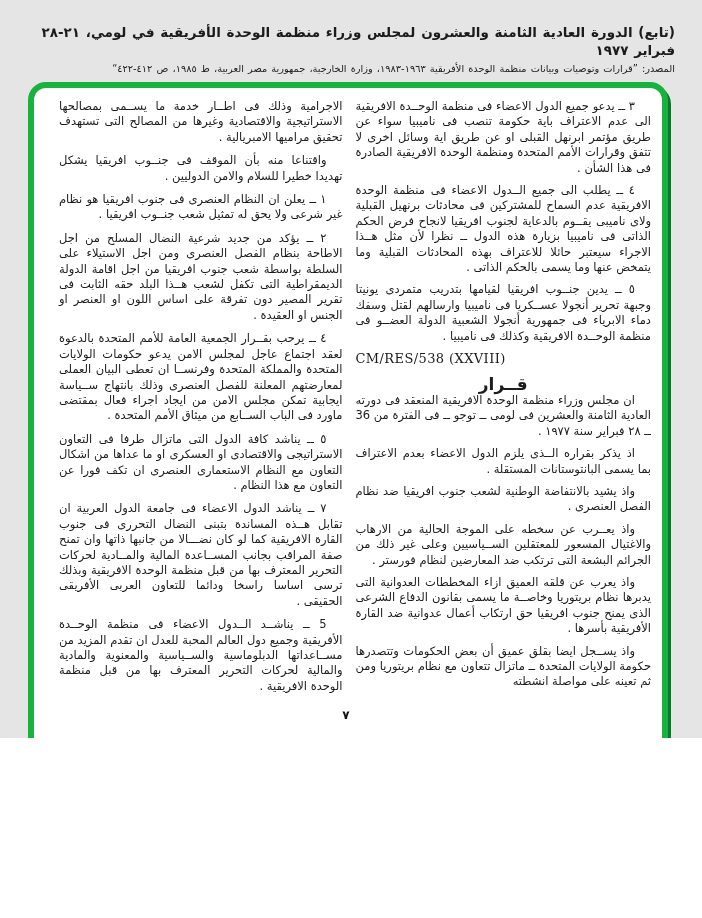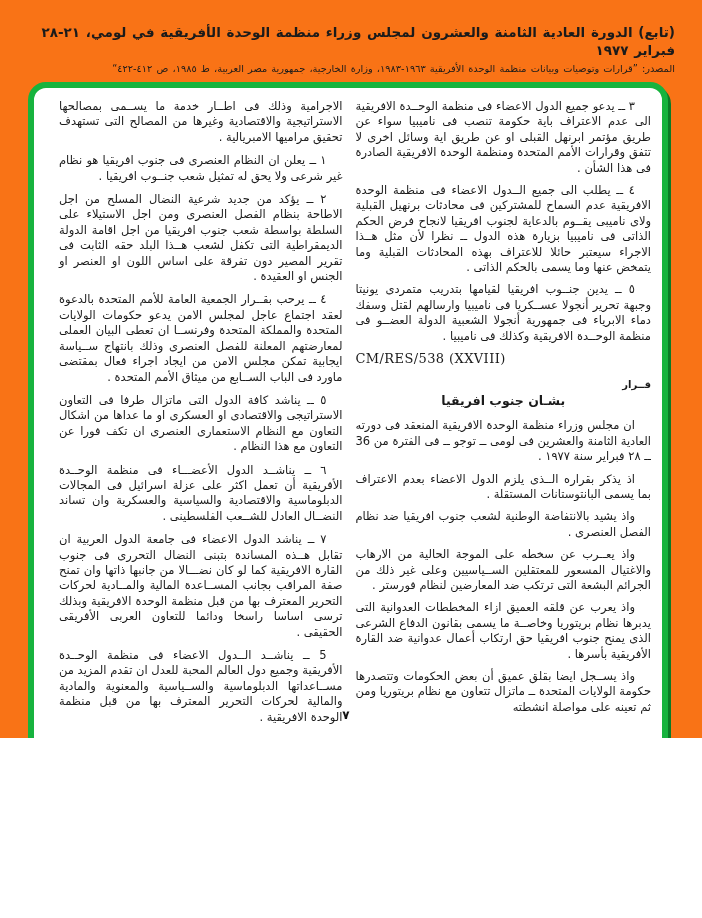--- a/index.html
+++ b/index.html
@@ -1,19 +1,19 @@
 <!DOCTYPE html>
 <html lang="ar"><head>
 <meta charset="utf-8">
 <style>
   html,body{margin:0;padding:0;background:#ffffff;}
   .page{
     position:relative;
     width:702px;height:738px;
-    background:#f97316;
+    background:#e5e5e5;
     font-family:"DejaVu Sans", sans-serif;
     color:#1b1b1b;
     overflow:hidden;
   }
   
   .doc-header{
     position:absolute;top:24px;right:27px;left:30px;
     direction:rtl;text-align:right;
   }
   .doc-header .line1{
@@ -55,21 +55,21 @@
   .para.indent{text-indent:16px;}
   .col-left .para{margin-bottom:8px;margin-left:12px;}
   
   .rescode{
     direction:ltr;text-align:left;
     font-family:"DejaVu Serif", serif;
     font-size:13px;letter-spacing:0.4px;
     margin:0 0 10px 0;
   }
   .restitle{
-    text-align:right;font-weight:bold;font-size:10px;
+    text-align:center;font-weight:bold;font-size:17px;
     margin:4px 0 1px 0;text-indent:0;
   }
   .ressub{
     text-align:center;font-weight:bold;font-size:12.5px;
     margin:0 0 10px 0;text-indent:0;
   }
   
   .page-number{
     position:absolute;bottom:16px;left:0;right:10px;
     text-align:center;
@@ -90,37 +90,36 @@
     <div class="columns">
 
       <div class="col col-right">
         <p class="para indent">٣ ــ يدعو جميع الدول الاعضاء فى منظمة الوحــدة الافريقية الى عدم الاعتراف باية حكومة تنصب فى ناميبيا سواء عن طريق مؤتمر ابرنهل القبلى او عن طريق اية وسائل اخرى لا تتفق وقرارات الأمم المتحدة ومنظمة الوحدة الافريقية الصادرة فى هذا الشأن .</p>
         <p class="para indent">٤ ــ يطلب الى جميع الــدول الاعضاء فى منظمة الوحدة الافريقية عدم السماح للمشتركين فى محادثات برنهيل القبلية ولاى ناميبى يقــوم بالدعاية لجنوب افريقيا لانجاح فرض الحكم الذاتى فى ناميبيا بزيارة هذه الدول ــ نظرا لأن مثل هــذا الاجراء سيعتبر حائلا للاعتراف بهذه المحادثات القبلية وما يتمخض عنها وما يسمى بالحكم الذاتى .</p>
         <p class="para indent">٥ ــ يدين جنــوب افريقيا لقيامها بتدريب متمردى يونيتا وجبهة تحرير أنجولا عســكريا فى ناميبيا وارسالهم لقتل وسفك دماء الابرياء فى جمهورية أنجولا الشعبية الدولة العضــو فى منظمة الوحــدة الافريقية وكذلك فى ناميبيا .</p>
 
         <div class="rescode">CM/RES/538 (XXVIII)</div>
 
         <div class="restitle">قــرار</div>
-        <div class="ressub">بشـان جنوب افريقيا</div>
 
         <p class="para indent">ان مجلس وزراء منظمة الوحدة الافريقية المنعقد فى دورته العادية الثامنة والعشرين فى لومى ــ توجو ــ فى الفترة من 36 ــ ٢٨ فبراير سنة ١٩٧٧ .</p>
         <p class="para indent">اذ يذكر بقراره الــذى يلزم الدول الاعضاء بعدم الاعتراف بما يسمى البانتوستانات المستقلة .</p>
         <p class="para indent">واذ يشيد بالانتفاضة الوطنية لشعب جنوب افريقيا ضد نظام الفصل العنصرى .</p>
         <p class="para indent">واذ يعــرب عن سخطه على الموجة الحالية من الارهاب والاغتيال المسعور للمعتقلين الســياسيين وعلى غير ذلك من الجرائم البشعة التى ترتكب ضد المعارضين لنظام فورستر .</p>
         <p class="para indent">واذ يعرب عن قلقه العميق ازاء المخططات العدوانية التى يدبرها نظام بريتوريا وخاصــة ما يسمى بقانون الدفاع الشرعى الذى يمنح جنوب افريقيا حق ارتكاب أعمال عدوانية ضد القارة الأفريقية بأسرها .</p>
         <p class="para indent">واذ يســجل ايضا بقلق عميق أن بعض الحكومات وتتصدرها حكومة الولايات المتحدة ــ ماتزال تتعاون مع نظام بريتوريا ومن ثم تعينه على مواصلة انشطته</p>
       </div>
 
       <div class="col col-left">
         <p class="para">الاجرامية وذلك فى اطــار خدمة ما يســمى بمصالحها الاستراتيجية والاقتصادية وغيرها من المصالح التى تستهدف تحقيق مراميها الامبريالية .</p>
+        <p class="para indent">واقتناعا منه بأن الموقف فى جنــوب افريقيا يشكل تهديدا خطيرا للسلام والامن الدوليين .</p>
         <p class="para indent">١ ــ يعلن ان النظام العنصرى فى جنوب افريقيا هو نظام غير شرعى ولا يحق له تمثيل شعب جنــوب افريقيا .</p>
         <p class="para indent">٢ ــ يؤكد من جديد شرعية النضال المسلح من اجل الاطاحة بنظام الفصل العنصرى ومن اجل الاستيلاء على السلطة بواسطة شعب جنوب افريقيا من اجل اقامة الدولة الديمقراطية التى تكفل لشعب هــذا البلد حقه الثابت فى تقرير المصير دون تفرقة على اساس اللون او العنصر او الجنس او العقيدة .</p>
         <p class="para indent">٤ ــ يرحب بقــرار الجمعية العامة للأمم المتحدة بالدعوة لعقد اجتماع عاجل لمجلس الامن يدعو حكومات الولايات المتحدة والمملكة المتحدة وفرنســا ان تعطى البيان العملى لمعارضتهم المعلنة للفصل العنصرى وذلك بانتهاج ســياسة ايجابية تمكن مجلس الامن من ايجاد اجراء فعال بمقتضى ماورد فى الباب الســابع من ميثاق الأمم المتحدة .</p>
         <p class="para indent">٥ ــ يناشد كافة الدول التى ماتزال طرفا فى التعاون الاستراتيجى والاقتصادى او العسكرى او ما عداها من اشكال التعاون مع النظام الاستعمارى العنصرى ان تكف فورا عن التعاون مع هذا النظام .</p>
-        <p class="para indent">٦ ــ يناشــد الدول الأعضـــاء فى منظمة الوحــدة الأفريقية أن تعمل اكثر على عزلة اسرائيل فى المجالات الدبلوماسية والاقتصادية والسياسية والعسكرية وان تساند النضــال العادل للشــعب الفلسطينى .</p>
         <p class="para indent">٧ ــ يناشد الدول الاعضاء فى جامعة الدول العربية ان تقابل هــذه المساندة بتبنى النضال التحررى فى جنوب القارة الافريقية كما لو كان نضـــالا من جانبها ذاتها وان تمنح صفة المراقب بجانب المســاعدة المالية والمــادية لحركات التحرير المعترف بها من قبل منظمة الوحدة الافريقية وبذلك ترسى اساسا راسخا ودائما للتعاون العربى الأفريقى الحقيقى .</p>
         <p class="para indent">5 ــ يناشــد الــدول الاعضاء فى منظمة الوحــدة الأفريقية وجميع دول العالم المحبة للعدل ان تقدم المزيد من مســاعداتها الدبلوماسية والســياسية والمعنوية والمادية والمالية لحركات التحرير المعترف بها من قبل منظمة الوحدة الافريقية .</p>
       </div>
 
     </div>
   </div>
 
   <div class="page-number">٧</div>
 
 </div>

